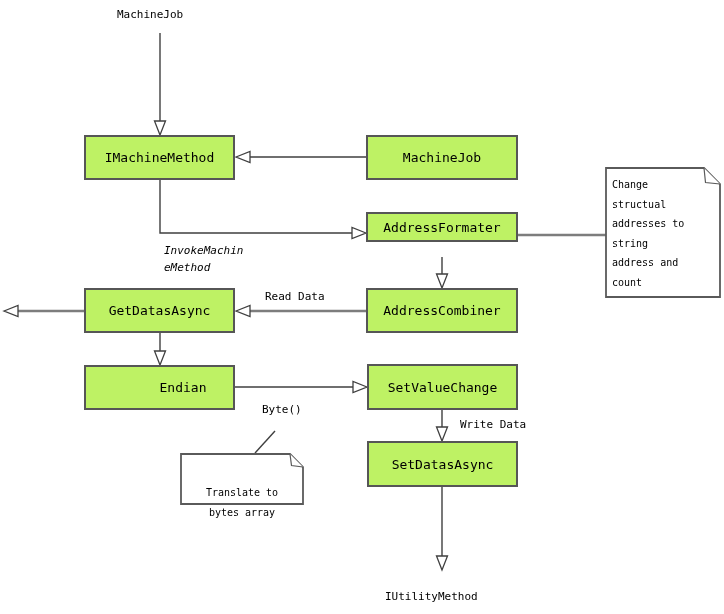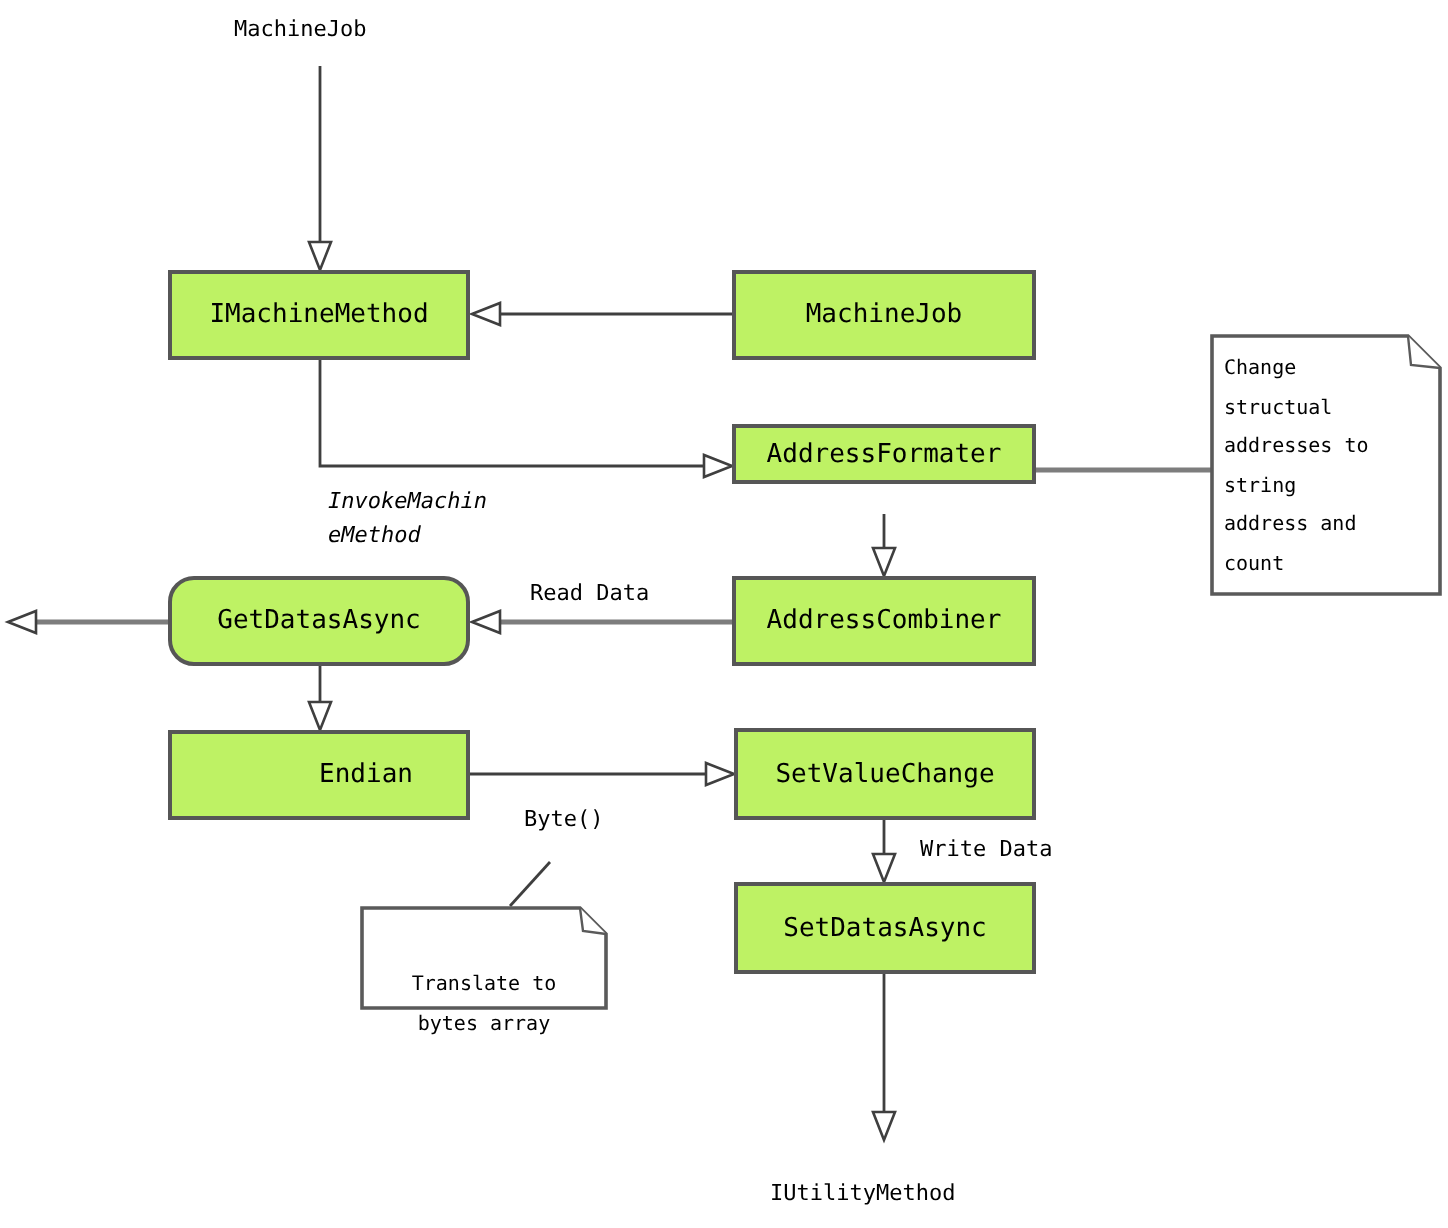--- a/index.html
+++ b/index.html
@@ -86,21 +86,21 @@
     align-items: center;
     justify-content: center;
     text-align: center;
     line-height: 20px;
   }
   
   #node-imachinemethod  { left: 84px;  top: 135px; width: 151px; height: 45px; }
   #node-addressunit     { left: 366px; top: 135px; width: 152px; height: 45px; }
   #node-addressformater { left: 366px; top: 212px; width: 152px; height: 30px; }
   #node-addresscombiner { left: 366px; top: 288px; width: 152px; height: 45px; }
-  #node-getdatasasync   { left: 84px;  top: 288px; width: 151px; height: 45px; border-radius: 13px; }
+  #node-getdatasasync   { left: 84px;  top: 288px; width: 151px; height: 45px; }
   #node-endian          { left: 84px;  top: 365px; width: 151px; height: 45px; padding-left: 47px; }
   #node-setvaluechange  { left: 367px; top: 364px; width: 151px; height: 46px; }
   #node-setdatasasync   { left: 367px; top: 441px; width: 151px; height: 46px; }
   
   #lbl-machinejob     { left: 117px; top: 6px; }
   #lbl-invoke         { left: 164px; top: 242px; width: 102px; }
   #lbl-readdata       { left: 265px; top: 288px; }
   #lbl-addresscombine { left: 540px; top: 289px; }
   #lbl-byte           { left: 262px; top: 401px; }
   #lbl-writedata      { left: 460px; top: 416px; }

